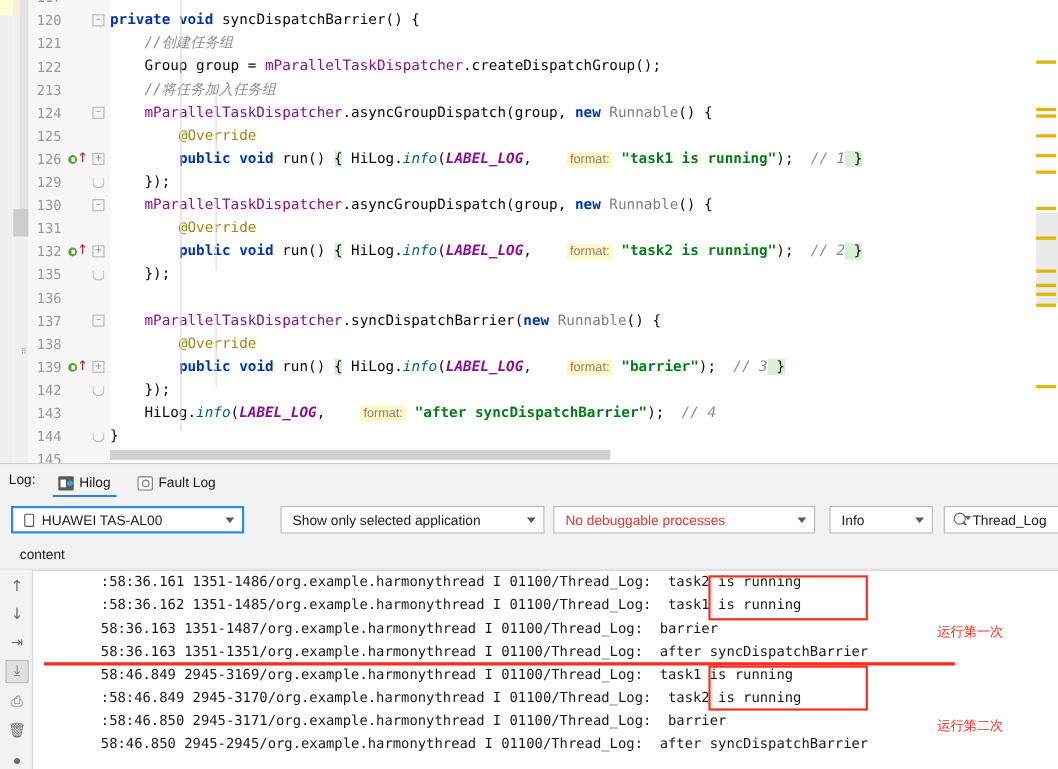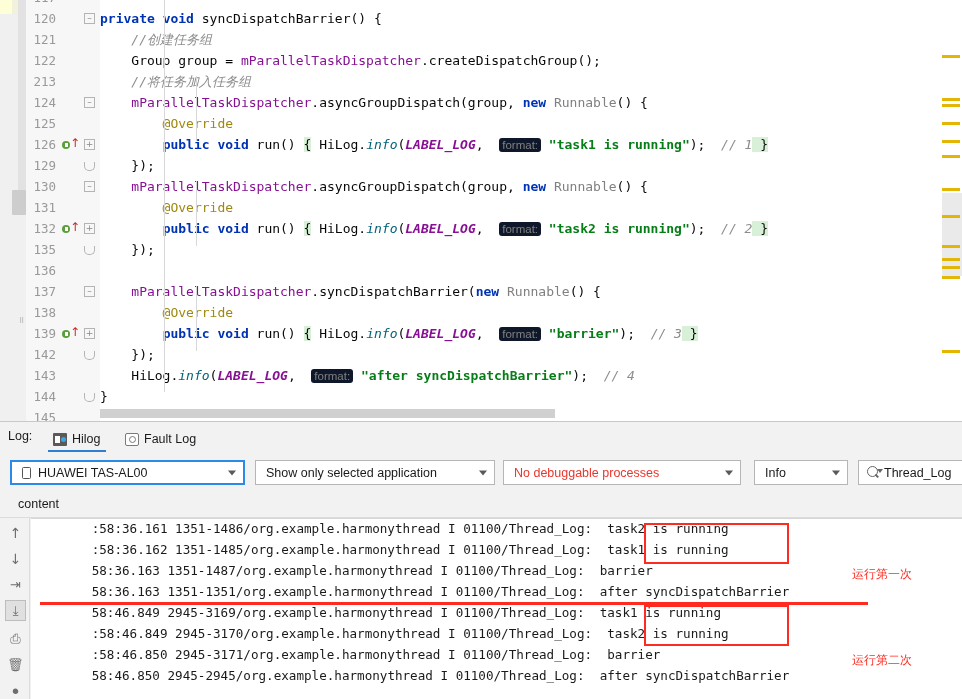--- a/index.html
+++ b/index.html
@@ -98,22 +98,22 @@
   .kw      { color: #0033b3; font-weight: bold; }
   .cmt     { color: #8c8c8c; font-style: italic; }
   .str     { color: #067d17; font-weight: bold; }
   .fld     { color: #871094; }
   .fldi    { color: #871094; font-style: italic; font-weight: bold; text-align: center; }
   .mth     { color: #00627a; font-style: italic; }
   .ann     { color: #9e880d; }
   .plain   { color: #080808; }
   .gray    { color: #808080; }
   .hint {
-    background: #0f172a; color: #808080; font-size: 11.5px;
-    border-radius: 3px; padding: 1px 3px; font-family: "Liberation Sans", sans-serif;
+    background: #fef9c3; color: #808080; font-size: 11.5px;
+    border-radius: 3px; padding: 1px 3px; font-family: "Liberation Sans", sans-serif; margin-left: 16px;
   }
   .brace-hl { background: #d8f0d8; }
 
   .indent-guide {
     position: absolute; width: 1px; background: #d8d8d8;
   }
 
   .editor-hbar-track {
     position: absolute; left: 100px; top: 408px; width: 830px; height: 11px;
     background: #ffffff;
@@ -438,21 +438,21 @@
         <span class="tabicon icon-hilog"></span>
         <span>Hilog</span>
       </div>
       <div class="tab" style="left:120px;align-items:center;">
         <span class="tabicon icon-fault"></span>
         <span>Fault Log</span>
       </div>
     </div>
 
     <div class="filterbar">
-      <div class="combo focused" style="left:10px; width:235px;">
+      <div class="combo focused" style="left:10px; width:212px;">
         <span class="devicon"></span>
         <span>HUAWEI TAS-AL00</span>
         <span class="caret"></span>
       </div>
       <div class="combo" style="left:255px; width:240px; padding-left:10px;">
         <span>Show only selected application</span>
         <span class="caret"></span>
       </div>
       <div class="combo" style="left:503px; width:238px; padding-left:10px;">
         <span class="red-text">No debuggable processes</span>

